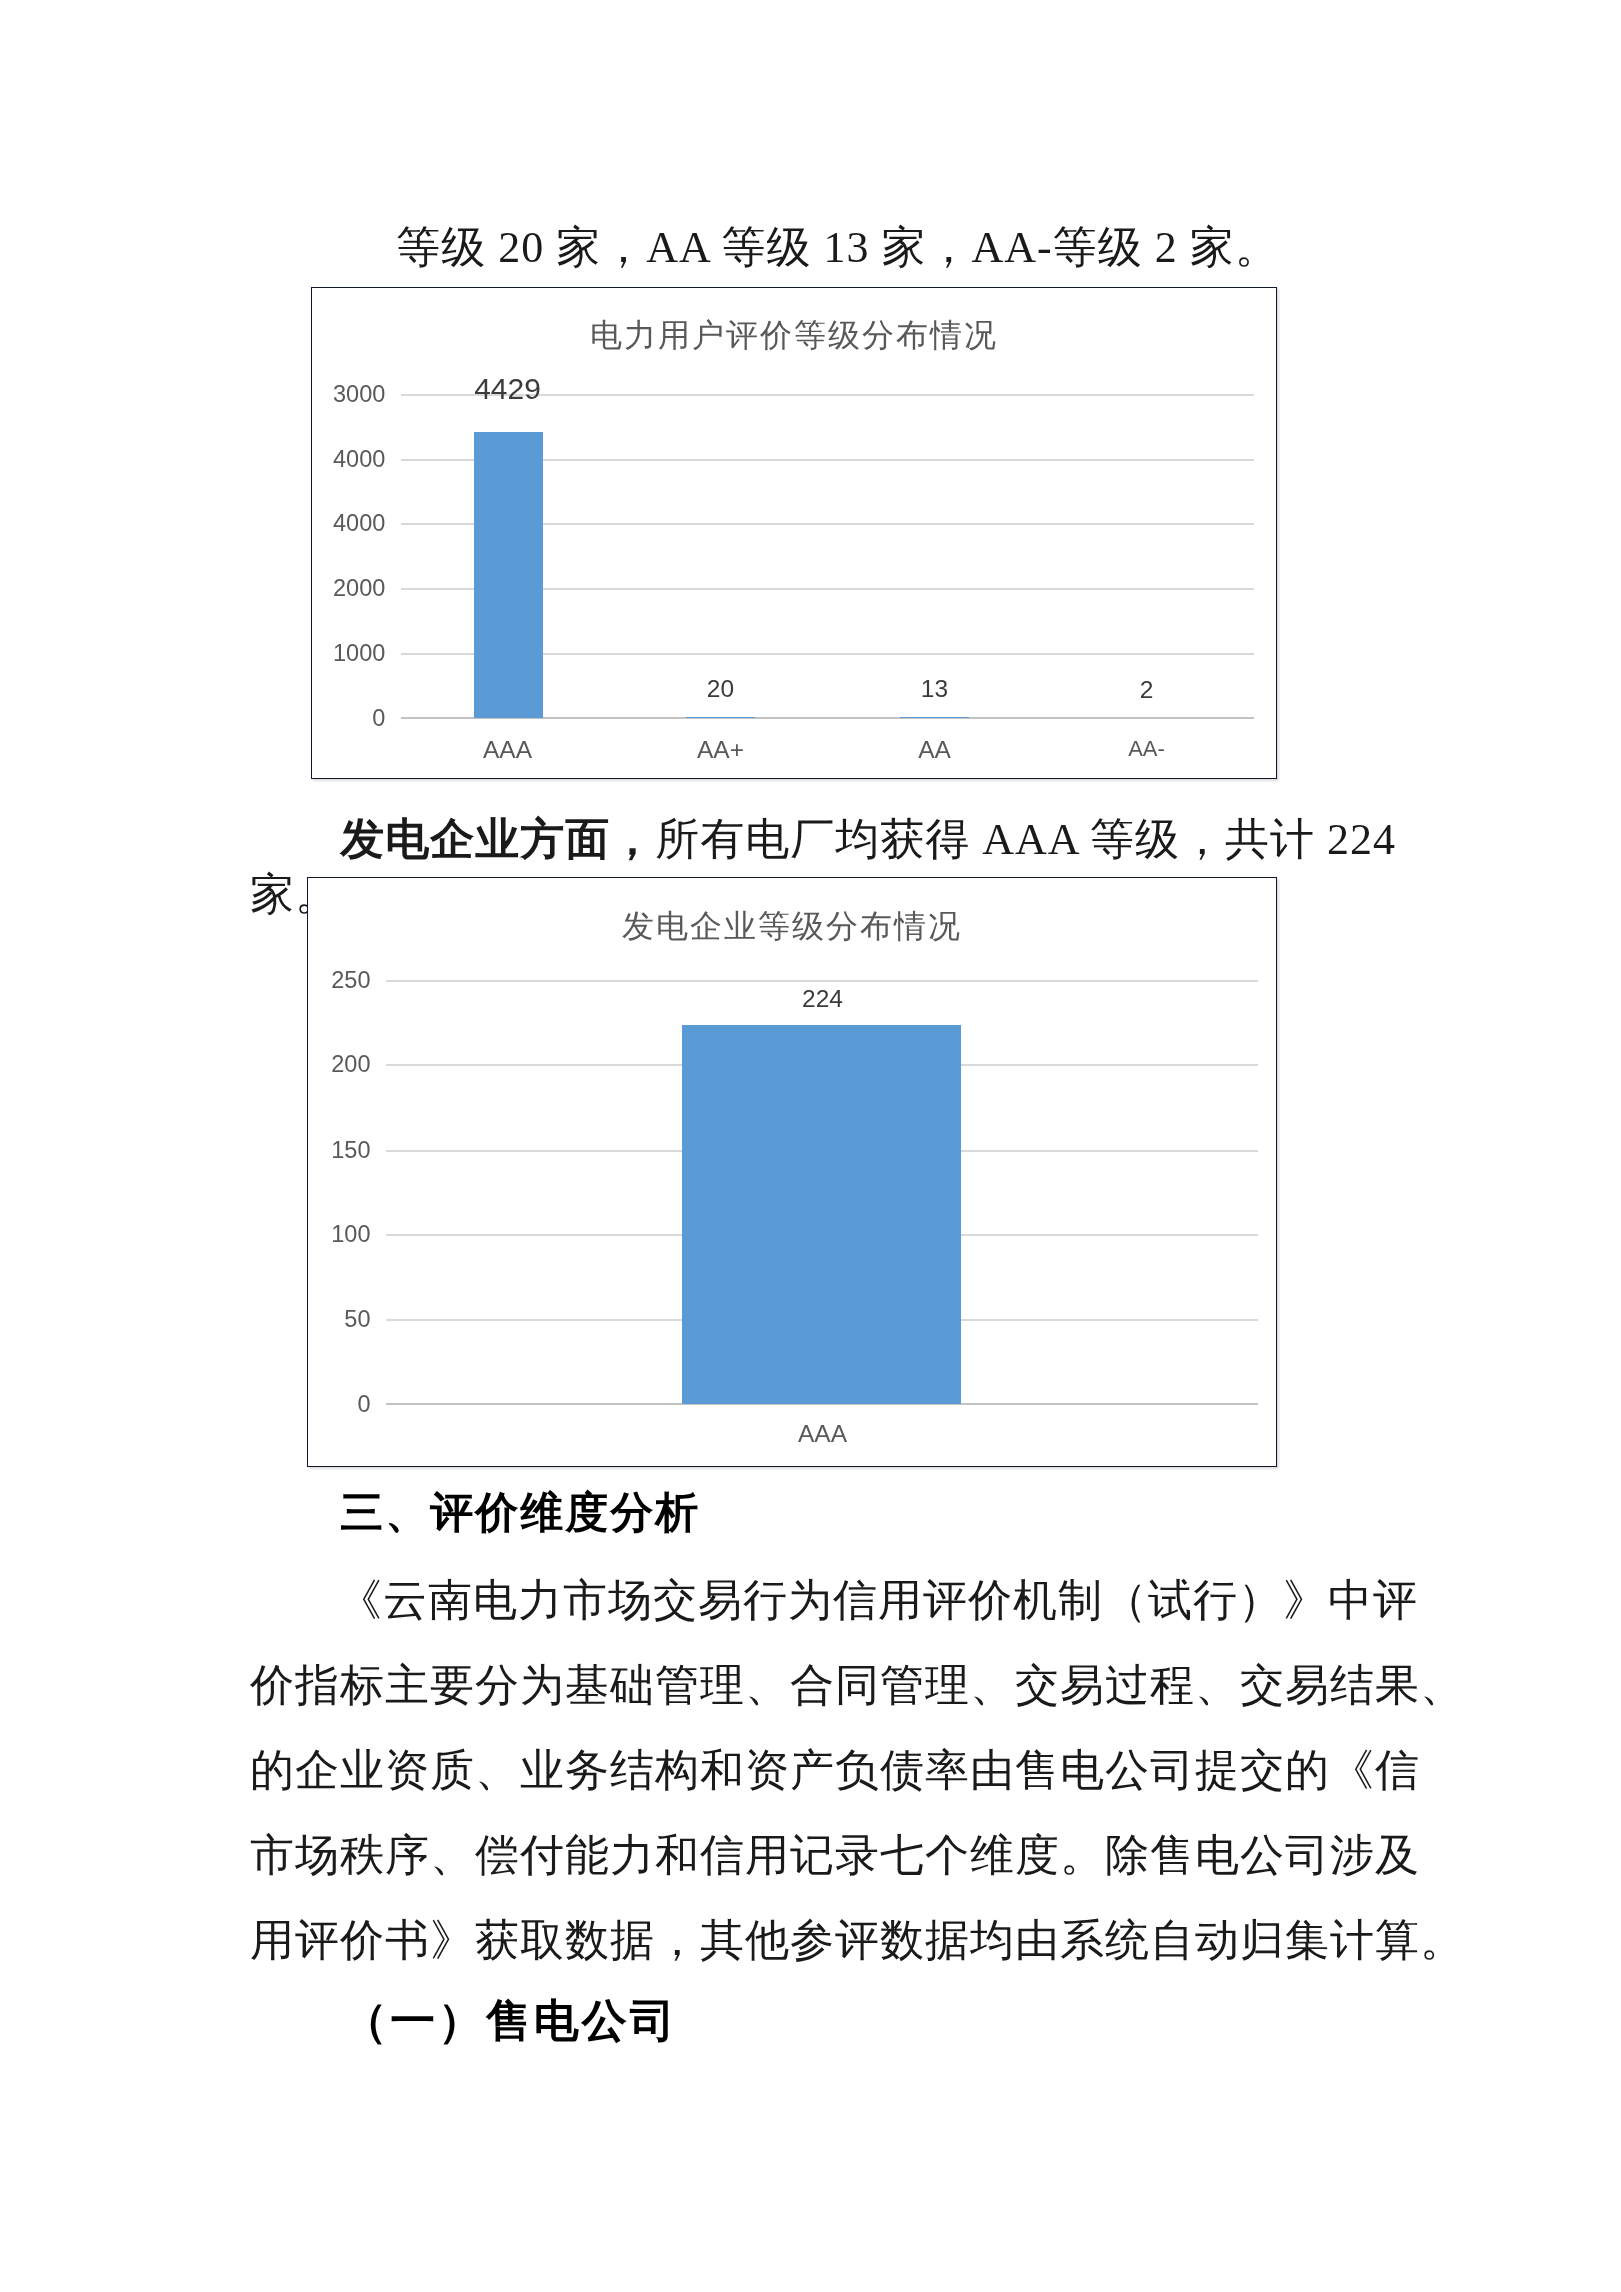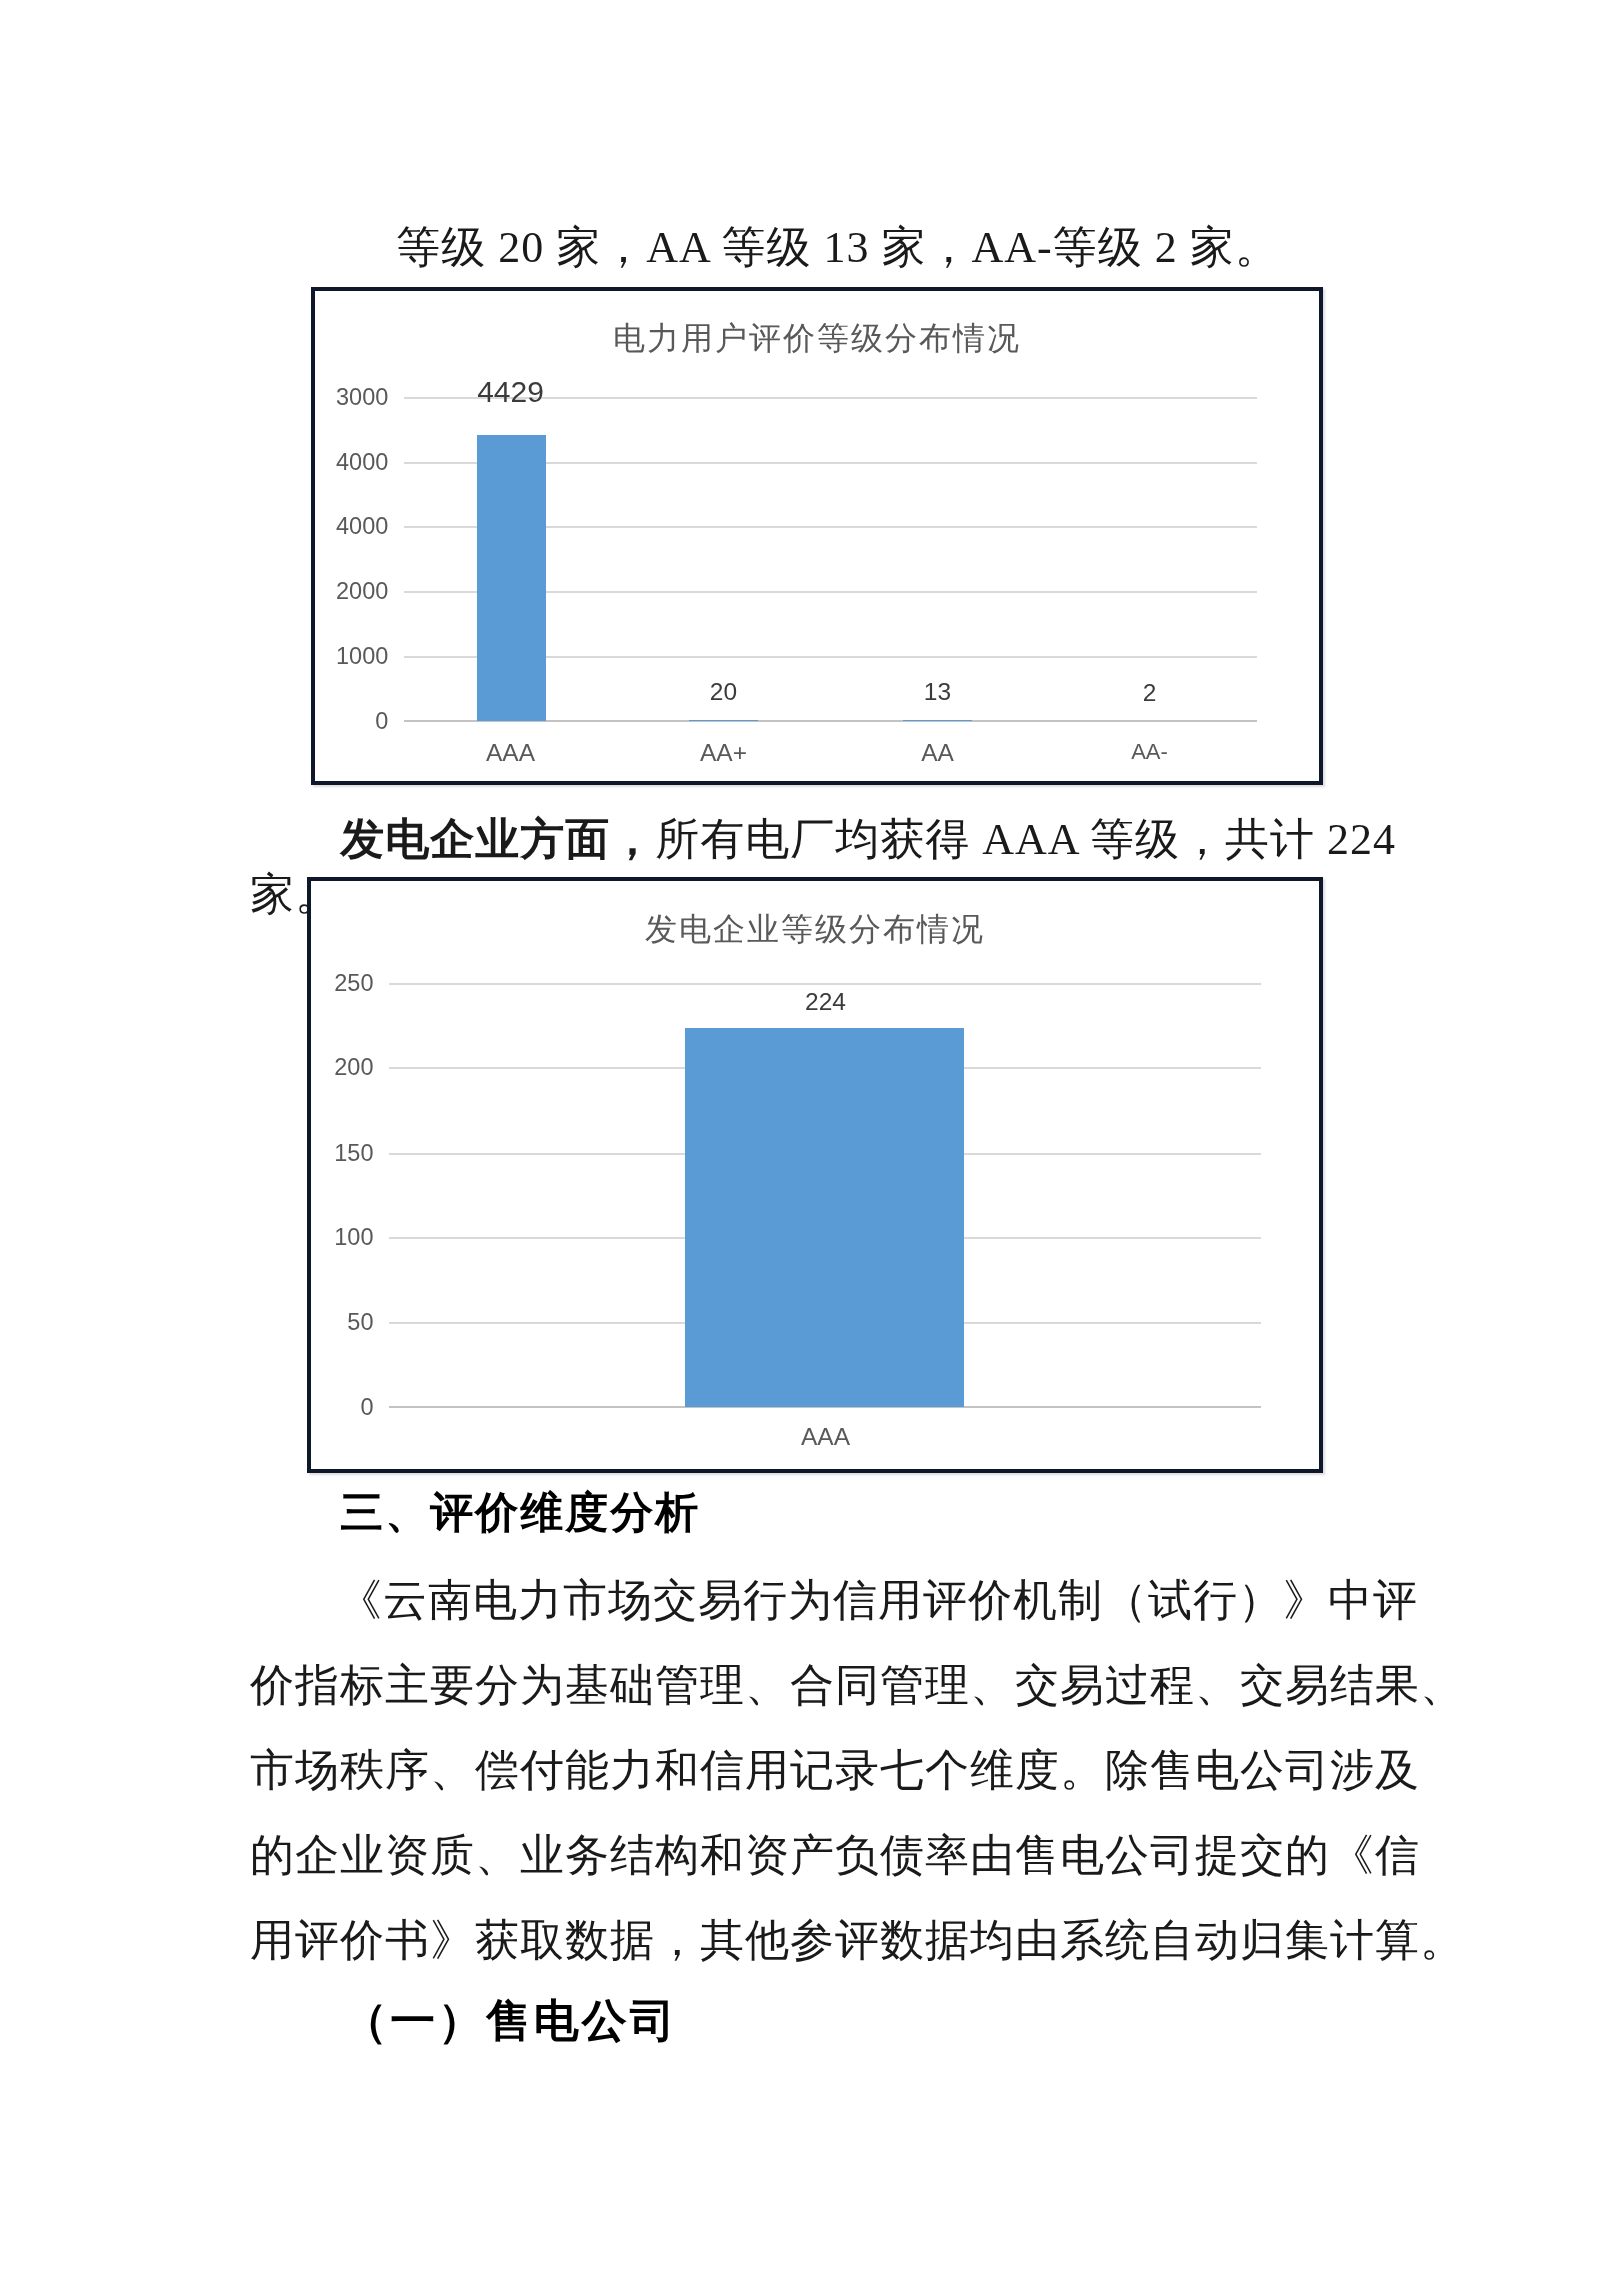--- a/index.html
+++ b/index.html
@@ -27,24 +27,23 @@
   .para .first{text-indent:2em;}
   .h2{
     top:1979px;
     font-weight:bold;font-size:45px;line-height:85px;
     text-indent:2.05em;letter-spacing:2.9px;color:#000;
   }
   
   .chart{
     position:absolute;
     background:#ffffff;
-    border:4px solid #0f172a;
+    border:1px solid #0f172a;
     box-shadow:2px 2px 2px rgba(180,180,180,0.45);
     font-family:"Liberation Sans","DejaVu Sans",sans-serif;
-    padding-left:40px;
   }
   .chart-title{
     position:absolute;left:0;width:100%;
     text-align:center;
     font-size:32px;color:#595959;letter-spacing:2px;
   }
   .plot{position:absolute;}
   .gridline{position:absolute;left:0;width:100%;height:2px;background:#d9d9d9;}
   .gridline.zero{background:#c3c3c3;}
   .y-tick{position:absolute;height:27.4px;line-height:27.4px;text-align:right;color:#595959;}
@@ -110,21 +109,21 @@
       <div class="y-tick" style="font-size: 23.5px; width: 88px; left: -25.5px; top: 259px;">150</div>
       <div class="y-tick" style="font-size: 23.5px; width: 88px; left: -25.5px; top: 173px;">200</div>
       <div class="y-tick" style="font-size: 23.5px; width: 88px; left: -25.5px; top: 89px;">250</div>
     </div>
 
   <div class="txt h1">三、评价维度分析</div>
 
   <div class="txt para">
     <div class="para-line first">《云南电力市场交易行为信用评价机制（试行）》中评</div>
     <div class="para-line">价指标主要分为基础管理、合同管理、交易过程、交易结果、</div>
+    <div class="para-line">的企业资质、业务结构和资产负债率由售电公司提交的《信</div>
     <div class="para-line">市场秩序、偿付能力和信用记录七个维度。除售电公司涉及</div>
-    <div class="para-line">的企业资质、业务结构和资产负债率由售电公司提交的《信</div>
     <div class="para-line">用评价书》获取数据，其他参评数据均由系统自动归集计算。</div>
   </div>
 
   <div class="txt h2">（一）售电公司</div>
 
 </div>
 
 
 </body></html>

